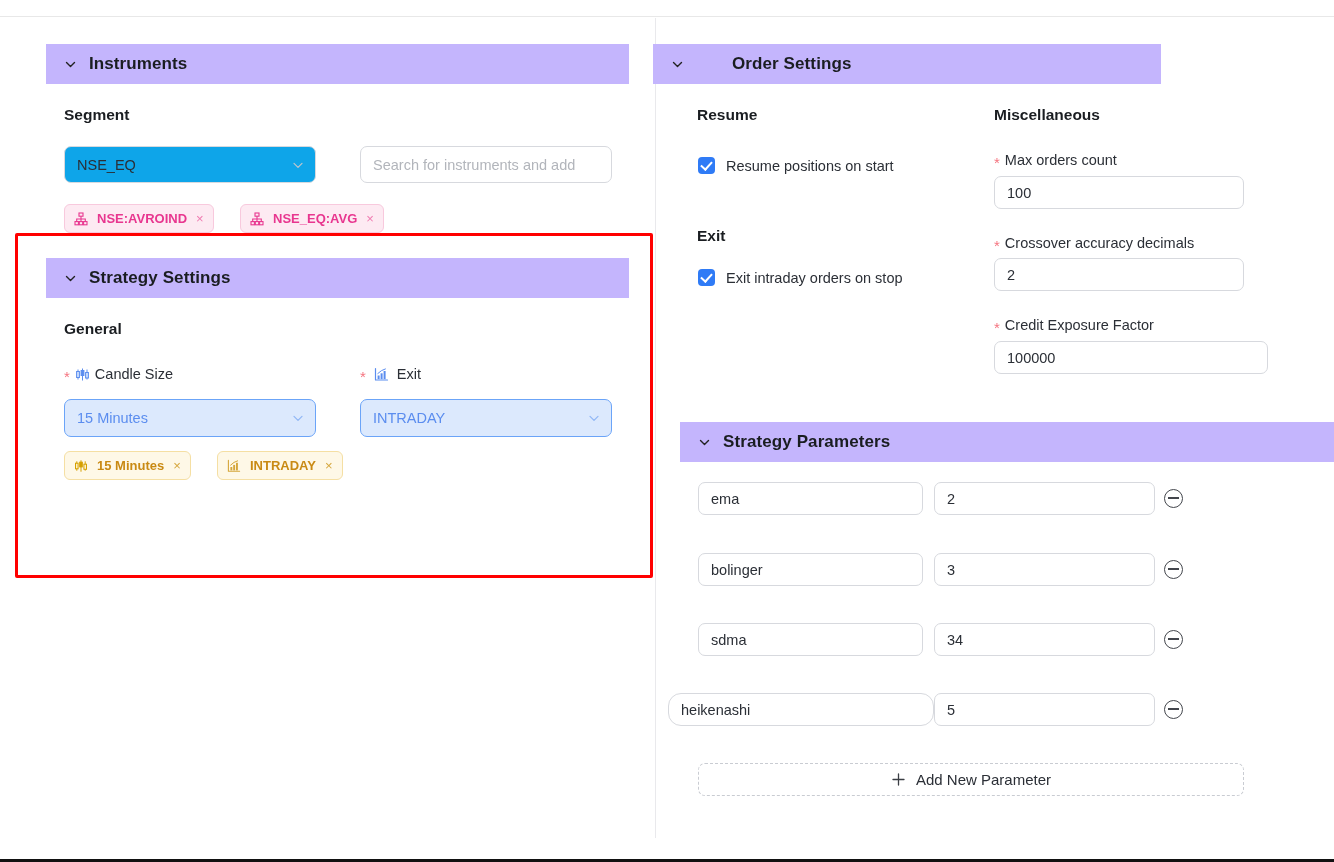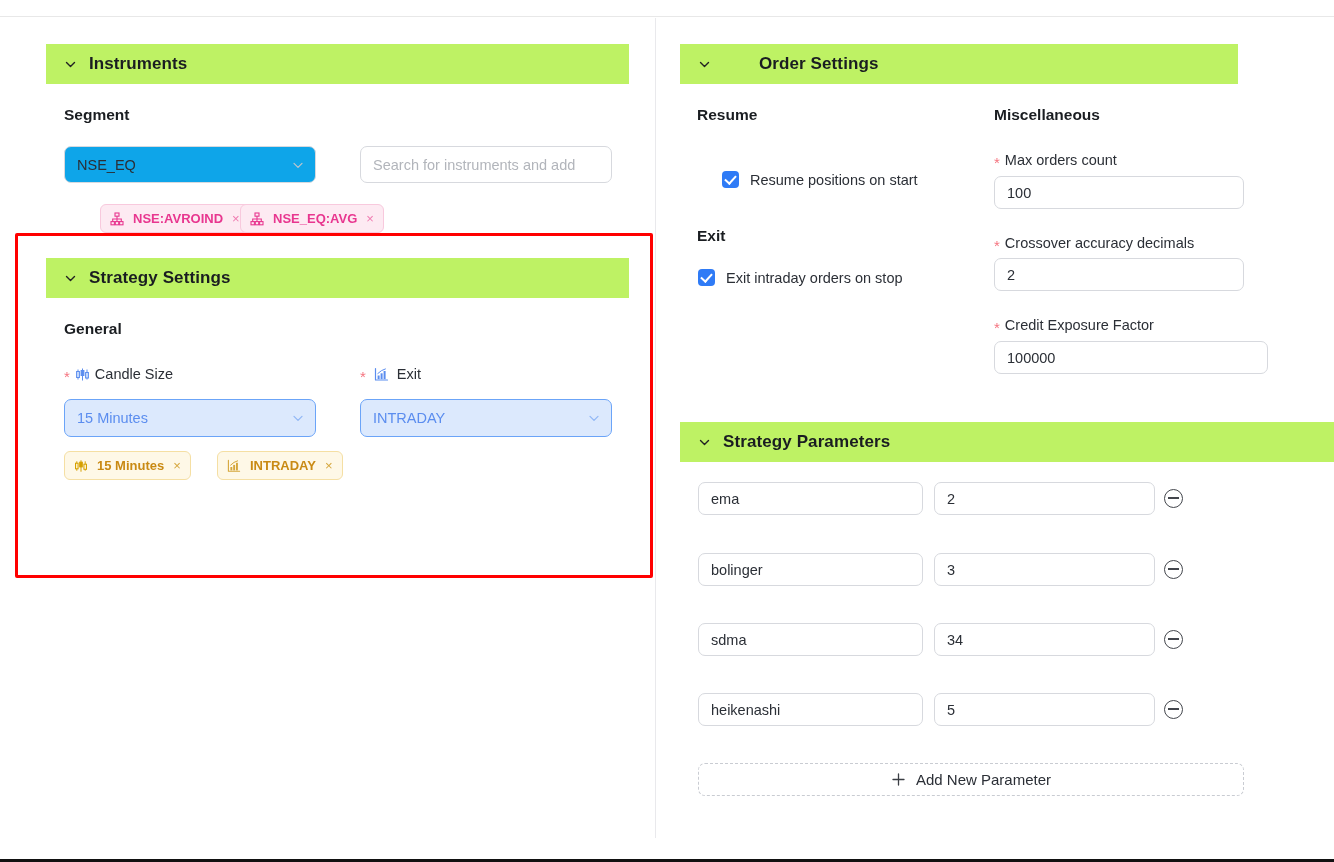--- a/index.html
+++ b/index.html
@@ -11,21 +11,21 @@
     color:#1f2329;
     position:relative;
     overflow:hidden;
     border-bottom:3px solid #111111;
   }
   .top-rule { position:absolute; left:0; top:16px; width:1334px; height:1px; background:#e8e8e8; }
   .col-divider { position:absolute; left:655px; top:18px; width:1px; height:820px; background:#e9e9ec; }
 
   
   .panel-head {
-    position:absolute; height:40px; background:#bef264;
+    position:absolute; height:40px; background:#c4b5fd;
     display:flex; align-items:center; gap:12px; padding-left:18px;
   }
   .panel-head .caret { font-size:14px; color:#222; line-height:1; display:block; }
   .panel-head .ptitle { font-size:17px; font-weight:bold; color:#1a1d21; letter-spacing:.1px; }
 
   .sub-head { position:absolute; font-size:15.5px; font-weight:bold; color:#1a1d21; }
 
   
   .flabel { position:absolute; font-size:14.5px; color:#2b2f36; display:flex; align-items:center; gap:5px; white-space:nowrap; }
   .req { color:#f5737f; font-size:15px; line-height:1; position:relative; top:2px; }
@@ -107,21 +107,21 @@
     <svg width="12" height="12" viewBox="0 0 12 12">
         <path d="M2 4.3 L6 8.3 L10 4.3" fill="none" stroke="#c2c5cb" stroke-width="1.2" stroke-linecap="round" stroke-linejoin="round"></path>
       </svg>
   </span>
 </div>
 
 <div class="fld ph" style="left:360px; top:146px; width:252px; height:37px; overflow:hidden;">
   <span style="white-space:nowrap;">Search for instruments and add</span>
 </div>
 
-<div class="chip pink" style="left:64px; top:204px;margin-left:36px;">
+<div class="chip pink" style="left:64px; top:204px;">
   <span>
     <svg width="14" height="14" viewBox="0 0 14 14">
         <rect x="5" y="1" width="4" height="3.2" fill="none" stroke="#e8368f" stroke-width="1.1"></rect>
         <rect x="1" y="9.6" width="3.4" height="3.2" fill="none" stroke="#e8368f" stroke-width="1.1"></rect>
         <rect x="5.3" y="9.6" width="3.4" height="3.2" fill="none" stroke="#e8368f" stroke-width="1.1"></rect>
         <rect x="9.6" y="9.6" width="3.4" height="3.2" fill="none" stroke="#e8368f" stroke-width="1.1"></rect>
         <path d="M7 4.2 V7 M2.7 9.6 V7 H11.3 V9.6 M7 7 V9.6" fill="none" stroke="#e8368f" stroke-width="1.1"></path>
       </svg>
   </span>
   <span>NSE:AVROIND</span>
@@ -218,33 +218,33 @@
         <rect x="9" y="3.8" width="1.9" height="7.6" fill="#d5a63c"></rect>
         <path d="M3.3 6.4 L7 3.4 L11 1.7" stroke="#d5a63c" stroke-width="1" fill="none"></path>
       </svg>
   </span>
   <span>INTRADAY</span>
   <span class="cx">×</span>
 </div>
 
 <div class="redbox" style="left:15px; top:233px; width:638px; height:345px;"></div>
 
-<div class="panel-head" style="left:680px; top:44px; width:558px;gap:48px;">
+<div class="panel-head" style="left:653px; top:44px; width:508px;gap:48px;">
   <span class="caret">
     <svg width="13" height="13" viewBox="0 0 13 13">
         <path d="M2.5 4.5 L6.5 8.5 L10.5 4.5" fill="none" stroke="#222" stroke-width="1.4" stroke-linecap="round" stroke-linejoin="round"></path>
       </svg>
   </span>
   <span class="ptitle">Order Settings</span>
 </div>
 
 <div class="sub-head" style="left:697px; top:106px;">Resume</div>
 <div class="sub-head" style="left:994px; top:106px;">Miscellaneous</div>
 
-<div class="cbrow" style="left:722px; top:157px;margin-top:14px;">
+<div class="cbrow" style="left:698px; top:157px;">
   <span class="cbox"></span>
   <span class="cblabel">Resume positions on start</span>
 </div>
 
 <div class="sub-head" style="left:697px; top:227px;">Exit</div>
 
 <div class="cbrow" style="left:698px; top:269px;">
   <span class="cbox"></span>
   <span class="cblabel">Exit intraday orders on stop</span>
 </div>
@@ -299,21 +299,21 @@
 <div class="rm" style="left:1164px; top:560px;"></div>
 
 <div class="fld" style="left:698px; top:623px; width:225px; height:33px;">
   <span>sdma</span>
 </div>
 <div class="fld" style="left:934px; top:623px; width:221px; height:33px;">
   <span>34</span>
 </div>
 <div class="rm" style="left:1164px; top:630px;"></div>
 
-<div class="fld" style="left:698px; top:693px; width:225px; height:33px;">
+<div class="fld" style="left:668px; top:693px; width:266px; height:33px;border-radius:13px;">
   <span>heikenashi</span>
 </div>
 <div class="fld" style="left:934px; top:693px; width:221px; height:33px;">
   <span>5</span>
 </div>
 <div class="rm" style="left:1164px; top:700px;"></div>
 
 <div class="addbtn" style="left:698px; top:763px; width:546px; height:33px;">
   <span class="plus" style="font-size:0;">
     <svg width="15" height="15" viewBox="0 0 15 15">

